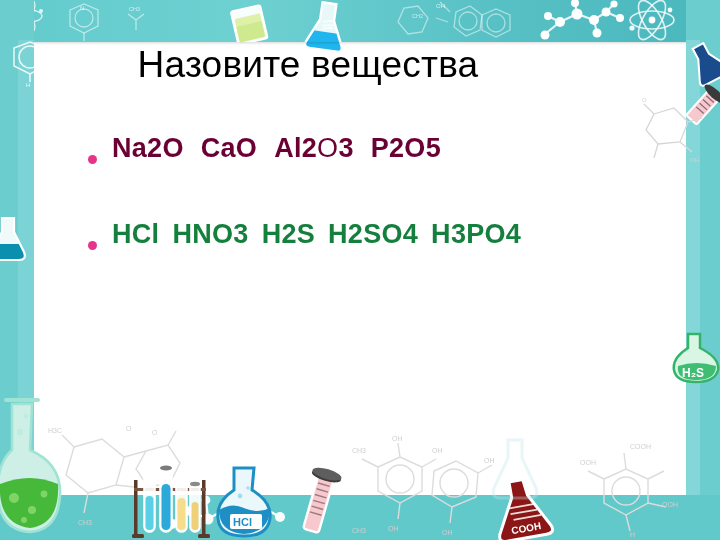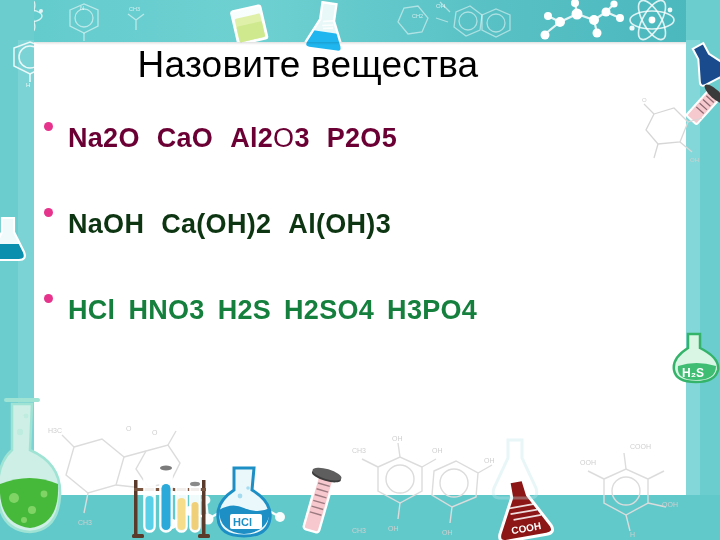--- a/index.html
+++ b/index.html
@@ -28,21 +28,21 @@
 
   
   .title{
     position:absolute;left:0;top:42px;width:616px;
     text-align:center;color:#000000;
     font-size:37px;line-height:46px;font-weight:400;
     letter-spacing:.2px;
     white-space:nowrap;
   }
   .bullets{position:absolute;left:34px;top:122px;width:660px;}
-  .bline{position:relative;display:flex;align-items:flex-start;height:42px;margin-bottom:44px;}
+  .bline{position:relative;display:flex;align-items:flex-end;height:42px;margin-bottom:44px;margin-left:44px;}
   .bullet{
     width:9px;height:9px;border-radius:50%;
     background:#e6338c;flex:0 0 auto;margin-left:10px;margin-right:15px;
   }
   .formula{
     font-weight:bold;font-size:27px;line-height:32px;white-space:nowrap;
     letter-spacing:.3px;
   }
   .formula .thin{font-weight:400;}
   .l1 .formula{color:#6b0034;}
@@ -358,24 +358,20 @@
 
   <div class="title">Назовите вещества</div>
 
   <div class="bullets">
 
     <div class="bline l1">
       <span class="bullet"></span>
       <span class="formula"><span>Na2O</span><span class="gap"></span><span>CaO</span><span class="gap"></span><span>Al2</span><span class="thin">Ο</span><span>3</span><span class="gap"></span><span>P2O5</span></span>
     </div>
 
-    <div class="bline l2">
-      <span class="bullet"></span>
-      <span class="formula"><span>NaOH</span><span class="gap"></span><span>Ca(OH)2</span><span class="gap"></span><span>Al(OH)3</span></span>
-    </div>
 
     <div class="bline l3">
       <span class="bullet"></span>
       <span class="formula"><span>HCl</span><span class="gap-s"></span><span>HNO3</span><span class="gap-s"></span><span>H2S</span><span class="gap-s"></span><span>H2SO4</span><span class="gap-s"></span><span>H3PO4</span></span>
     </div>
 
   </div>
 
 </div>
 

